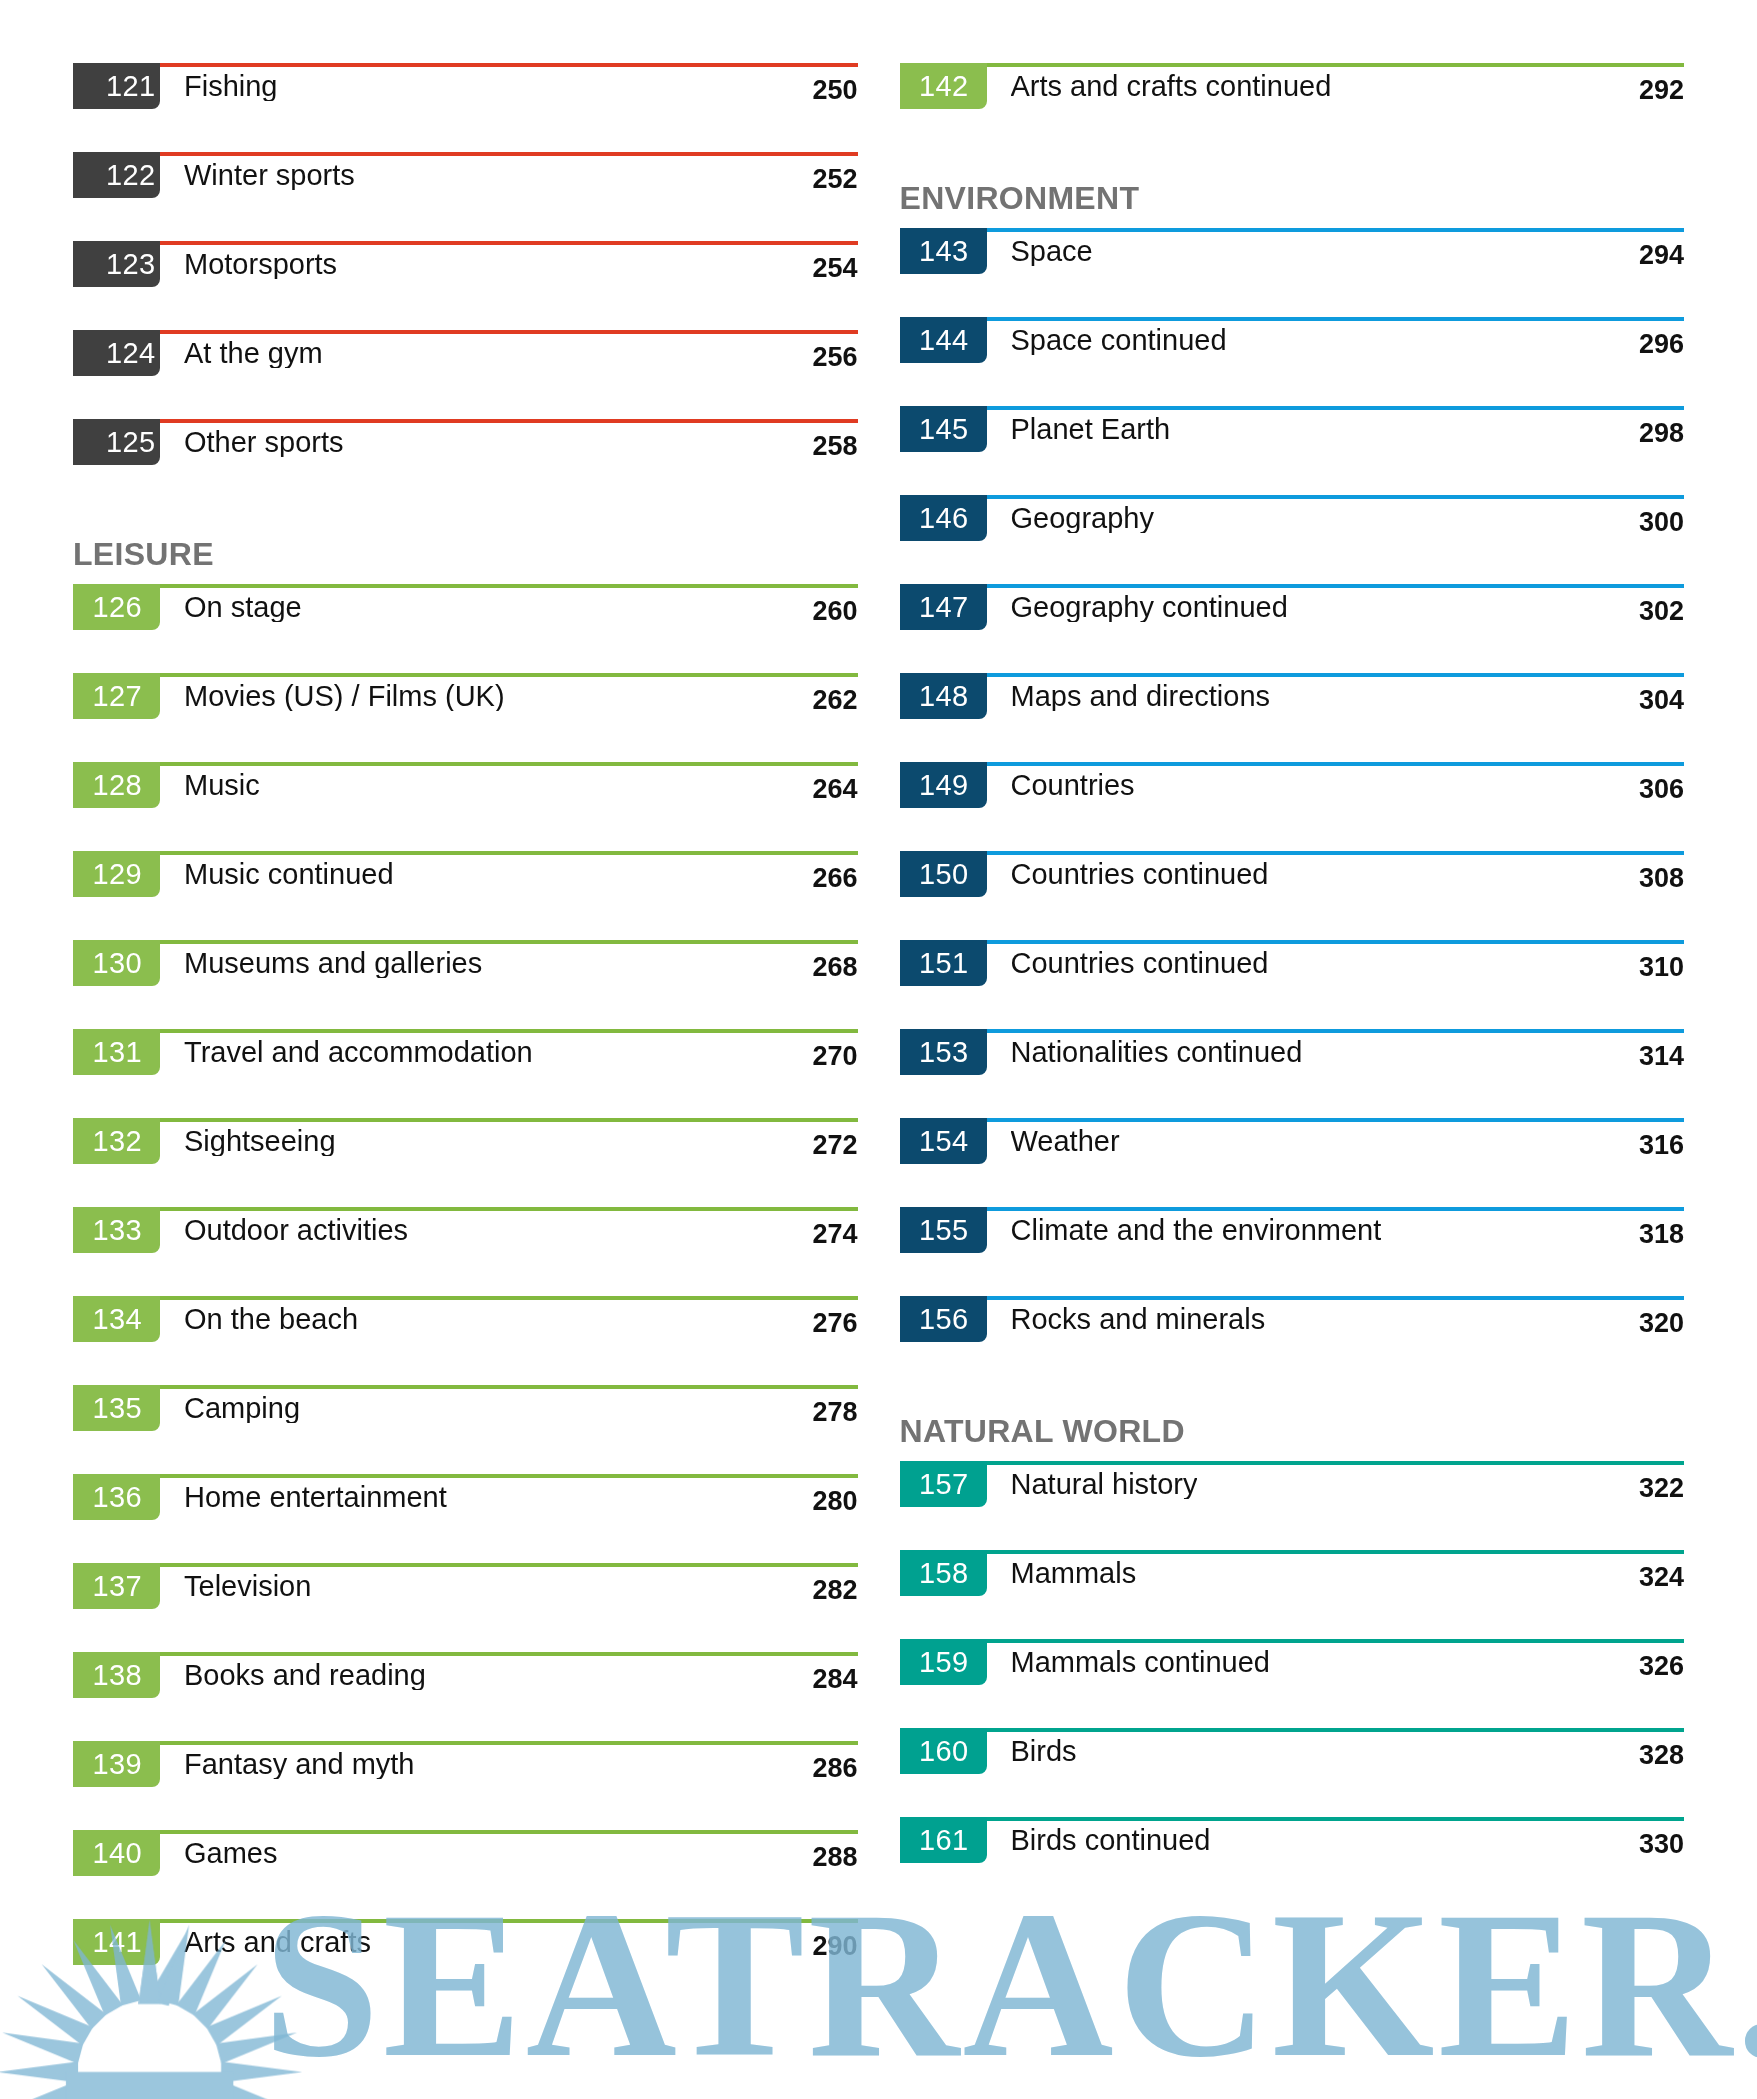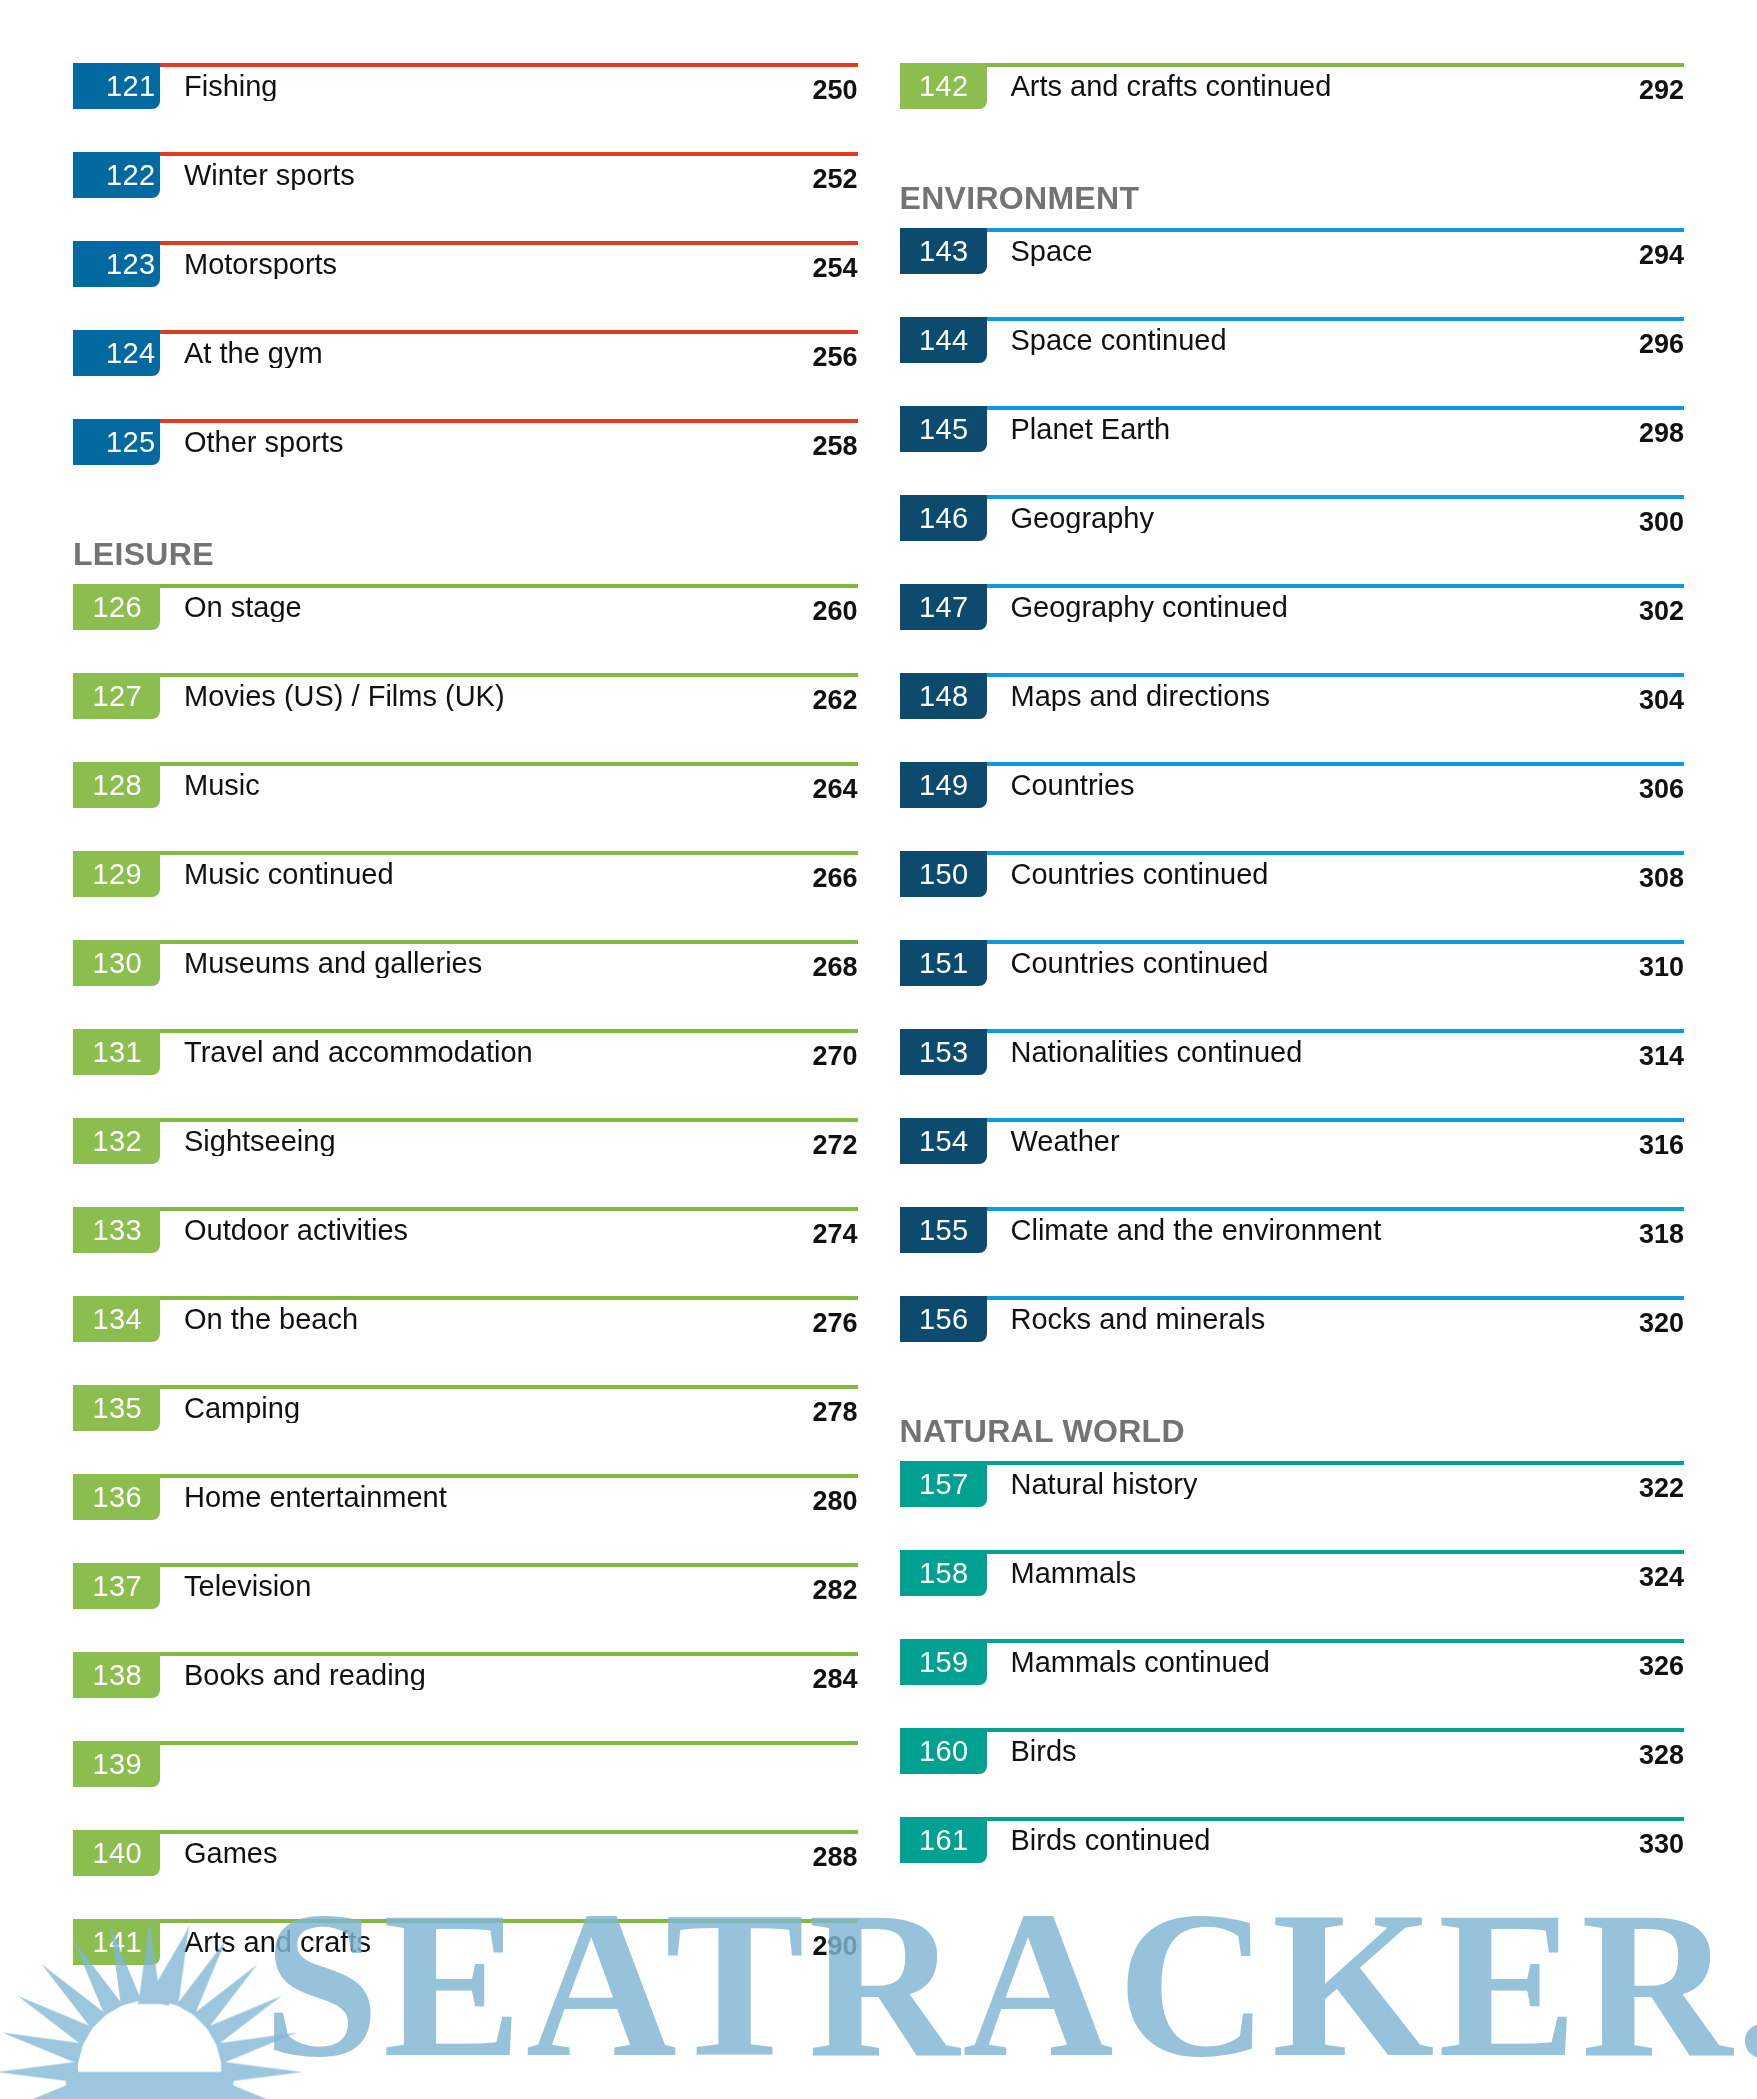--- a/index.html
+++ b/index.html
@@ -107,21 +107,21 @@
     font-size: 27px;
     font-weight: bold;
     color: #111111;
     line-height: 1;
     padding-left: 15.7px;
     flex: 0 0 auto;
     margin-top: 8px;
   }
 
   
-  .c-red   .entry-chip { background: #0369a1; padding-left: 27px; }
+  .c-red   .entry-chip { background: #404040; padding-left: 27px; }
   .c-red   .entry-rule { background: #E03B22; }
   .c-green .entry-chip { background: #8BBE4E; }
   .c-green .entry-rule { background: #82B93F; }
   .c-blue  .entry-chip { background: #0c4a6e; }
   .c-blue  .entry-rule { background: #0E9BDD; }
   .c-teal  .entry-chip { background: #00A190; }
   .c-teal  .entry-rule { background: #00A48E; }
 
   
   .watermark {
@@ -318,20 +318,24 @@
         </div>
         <div class="entry-body">
           <span class="entry-title">Books and reading</span>
           <span class="entry-page">284</span>
         </div>
       </div>
       <div class="entry c-green">
         <div class="entry-rule"></div>
         <div class="entry-chip">
           <span class="entry-chip-number">139</span>
+        </div>
+        <div class="entry-body">
+          <span class="entry-title">Fantasy and myth</span>
+          <span class="entry-page">286</span>
         </div>
       </div>
       <div class="entry c-green">
         <div class="entry-rule"></div>
         <div class="entry-chip">
           <span class="entry-chip-number">140</span>
         </div>
         <div class="entry-body">
           <span class="entry-title">Games</span>
           <span class="entry-page">288</span>

